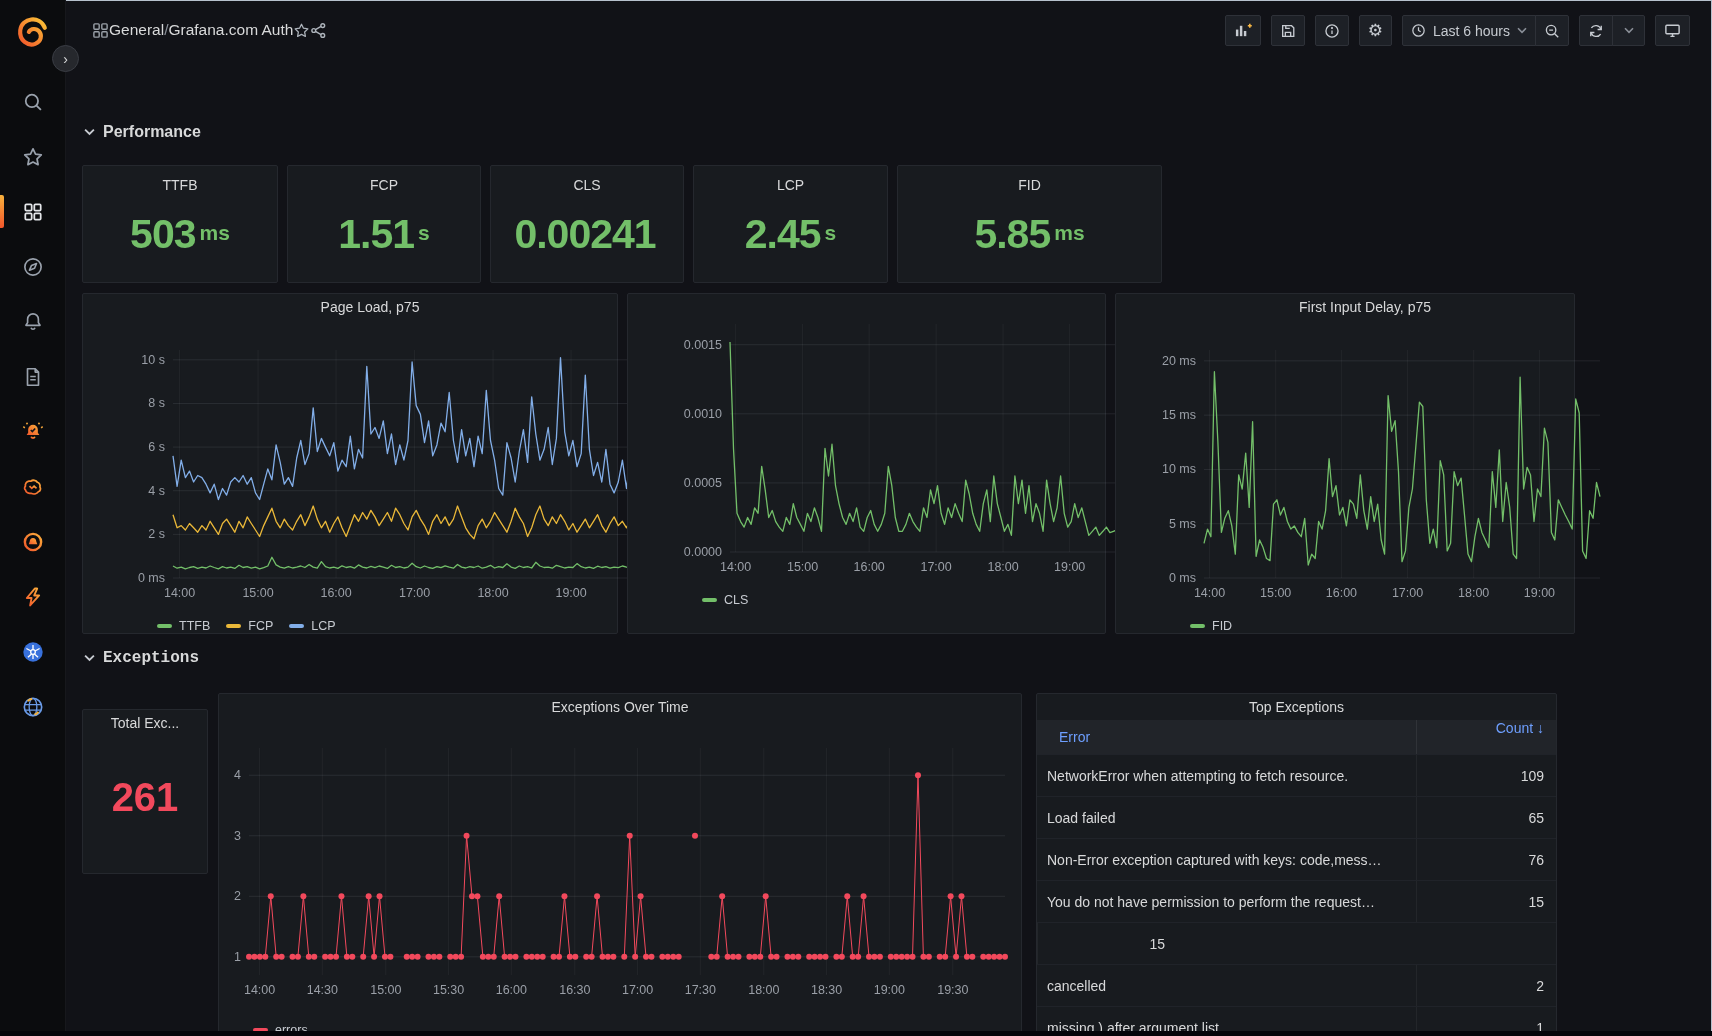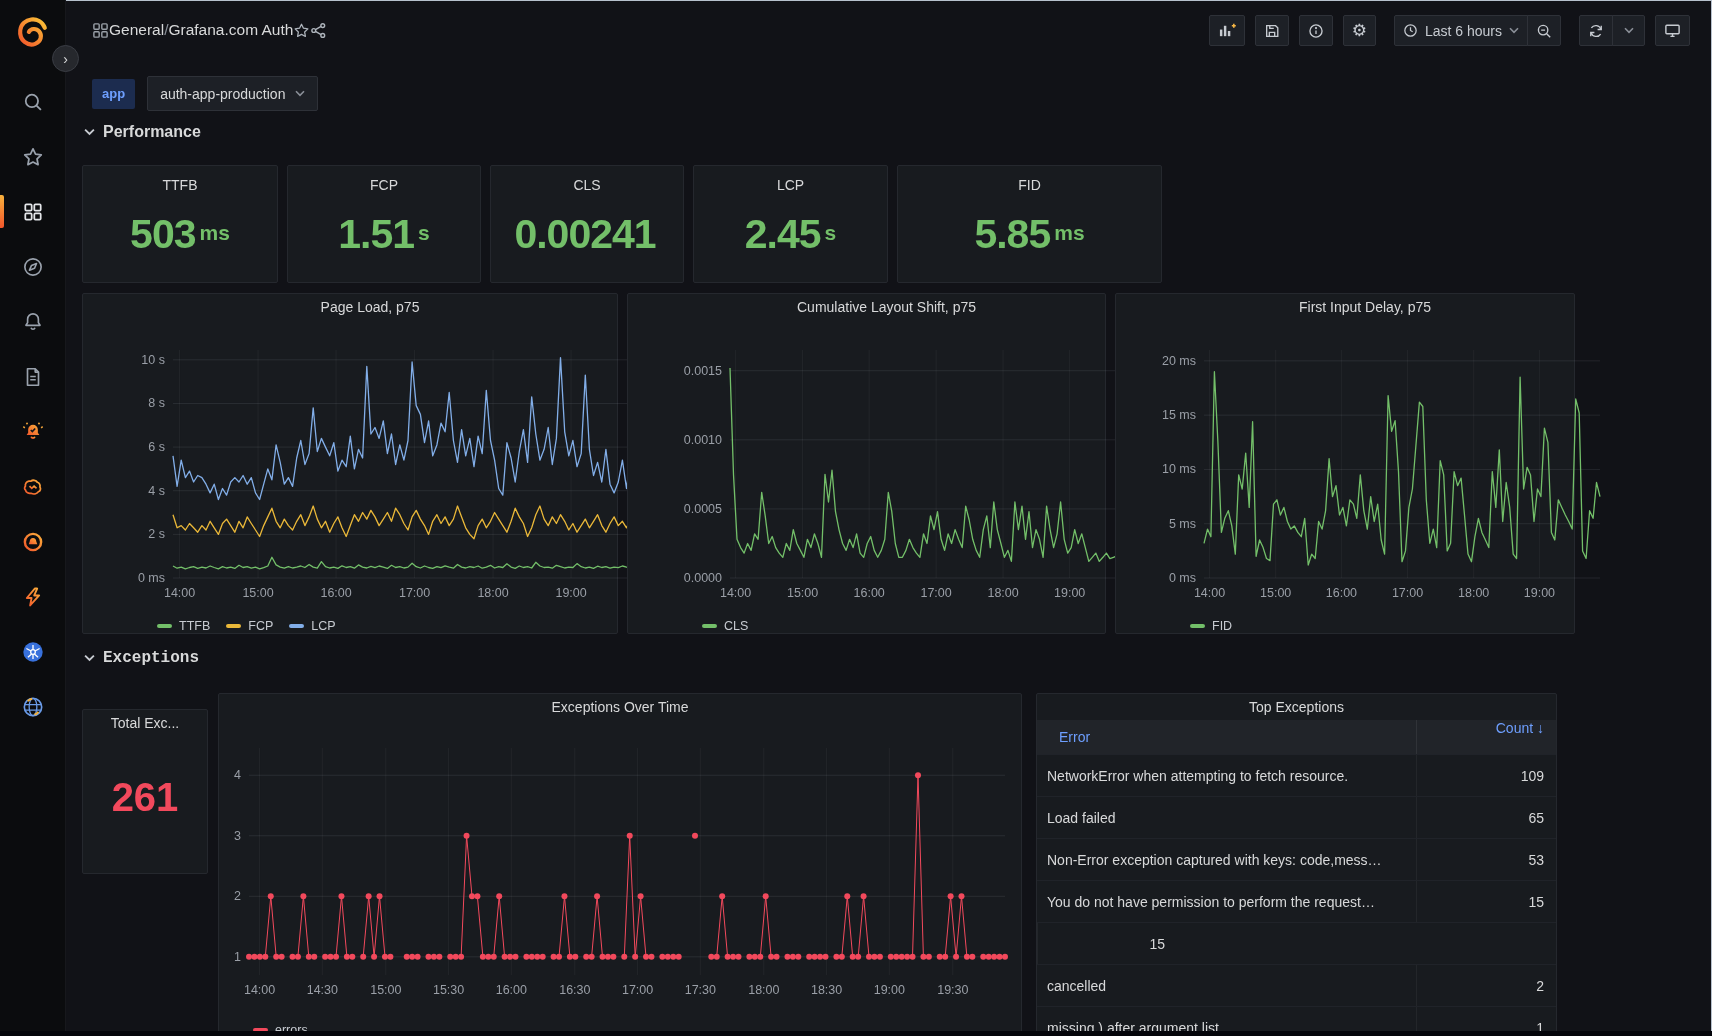--- a/index.html
+++ b/index.html
@@ -26,21 +26,21 @@
   .crumb{position:absolute;left:92px;top:21px;display:flex;align-items:center;color:#d8d9da;font-size:15.5px;}
   .crumb .sep{color:#8a8f98;}
   .crumb .icn{display:flex;color:#9aa0a8;}
   .crumb .act{display:flex;color:#aeb4bc;cursor:pointer;}
   .toolbar{position:absolute;right:22px;top:15px;display:flex;align-items:center;gap:10px;}
   .tb-btn{height:31px;min-width:33px;padding:0 8px;display:flex;align-items:center;justify-content:center;gap:7px;
           background:#1d2026;border:1px solid #2e3138;border-radius:2px;color:#c7cbd1;font-size:14px;cursor:pointer;
           box-sizing:border-box;}
   .tb-group{display:flex;}
   .tb-group .tb-btn{border-radius:0;margin-left:-1px;}
-  .tb-group .tb-btn:first-child{border-radius:2px 0 0 2px;margin-left:8px;}
+  .tb-group .tb-btn:first-child{border-radius:2px 0 0 2px;margin-left:0;}
   .tb-group .tb-btn:last-child{border-radius:0 2px 2px 0;}
   .gear-glyph{font-size:17px;line-height:1;}
 
   
   .filters{position:absolute;left:92px;top:76px;display:flex;align-items:center;gap:12px;}
   .tag-chip{height:30px;padding:0 10px;display:flex;align-items:center;background:#1c2c4f;color:#6e9fff;
             font-weight:700;font-size:13px;border-radius:2px;cursor:pointer;}
   .app-select{height:33px;padding:0 12px;display:flex;align-items:center;gap:10px;background:#1d2026;
             border:1px solid #2e3138;border-radius:2px;color:#d8d9da;font-size:14px;cursor:pointer;}
   .caret{color:#8a8f98;display:flex;}
@@ -306,29 +306,20 @@
       </div>
     </div>
     <div class="tb-btn">
       <svg width="17" height="17" viewBox="0 0 18 18" fill="none" stroke="currentColor" stroke-width="1.5">
         <rect x="2" y="3.5" width="14" height="9" rx="1"></rect>
           <path d="M6.8 15.2h4.4M9 12.5v2.7"></path>
         </svg>
     </div>
   </div>
 
-  <div class="filters">
-    <span class="tag-chip">app</span>
-    <div class="app-select">
-      <span>auth-app-production</span>
-      <svg class="caret" width="10" height="7" viewBox="0 0 10 7" fill="none" stroke="#8a8f98" stroke-width="1.6">
-          <path d="M1 1.3l4 4 4-4"></path>
-        </svg>
-    </div>
-  </div>
 
   <div class="section-h" id="sec-perf">
     <span class="chev">
       <svg width="11" height="8" viewBox="0 0 10 7" fill="none" stroke="currentColor" stroke-width="1.7">
           <path d="M1 1.3l4 4 4-4"></path>
         </svg>
       </span>
     <span>Performance</span>
   </div>
 
@@ -411,21 +402,20 @@
             <span class="sw" style="background:#eab839"></span>
             <span class="lb">FCP</span>
           </div>
           <div class="legend-item">
             <span class="sw" style="background:#82aee8"></span>
             <span class="lb">LCP</span>
           </div>
         </div>
     </div>
     <div class="panel chart-panel">
-      <div class="panel-title">Cumulative Layout Shift, p75</div>
       <svg class="chart" width="477" height="291">
           <line x1="62" y1="258" x2="463" y2="258" stroke="rgba(226,232,240,0.09)"></line>
           <text x="54" y="262" text-anchor="end" fill="#9a9fa7" font-size="12.5">0.0000</text>
           <line x1="62" y1="188.9090909090909" x2="463" y2="188.9090909090909" stroke="rgba(226,232,240,0.09)"></line>
           <text x="54" y="192.9090909090909" text-anchor="end" fill="#9a9fa7" font-size="12.5">0.0005</text>
           <line x1="62" y1="119.81818181818181" x2="463" y2="119.81818181818181" stroke="rgba(226,232,240,0.09)"></line>
           <text x="54" y="123.81818181818181" text-anchor="end" fill="#9a9fa7" font-size="12.5">0.0010</text>
           <line x1="62" y1="50.72727272727275" x2="463" y2="50.72727272727275" stroke="rgba(226,232,240,0.09)"></line>
           <text x="54" y="54.72727272727275" text-anchor="end" fill="#9a9fa7" font-size="12.5">0.0015</text>
           <line x1="67.614" y1="30" x2="67.614" y2="258" stroke="rgba(226,232,240,0.05)"></line>
@@ -674,21 +664,21 @@
           <div class="tbl-row">
             <div class="c1">NetworkError when attempting to fetch resource.</div>
             <div class="c2">109</div>
           </div>
           <div class="tbl-row">
             <div class="c1">Load failed</div>
             <div class="c2">65</div>
           </div>
           <div class="tbl-row">
             <div class="c1">Non-Error exception captured with keys: code,mess…</div>
-            <div class="c2">53</div>
+            <div class="c2">76</div>
           </div>
           <div class="tbl-row">
             <div class="c1">You do not have permission to perform the request…</div>
             <div class="c2">15</div>
           </div>
           <div class="tbl-row">
             <div class="c2">15</div>
           </div>
           <div class="tbl-row">
             <div class="c1">cancelled</div>

